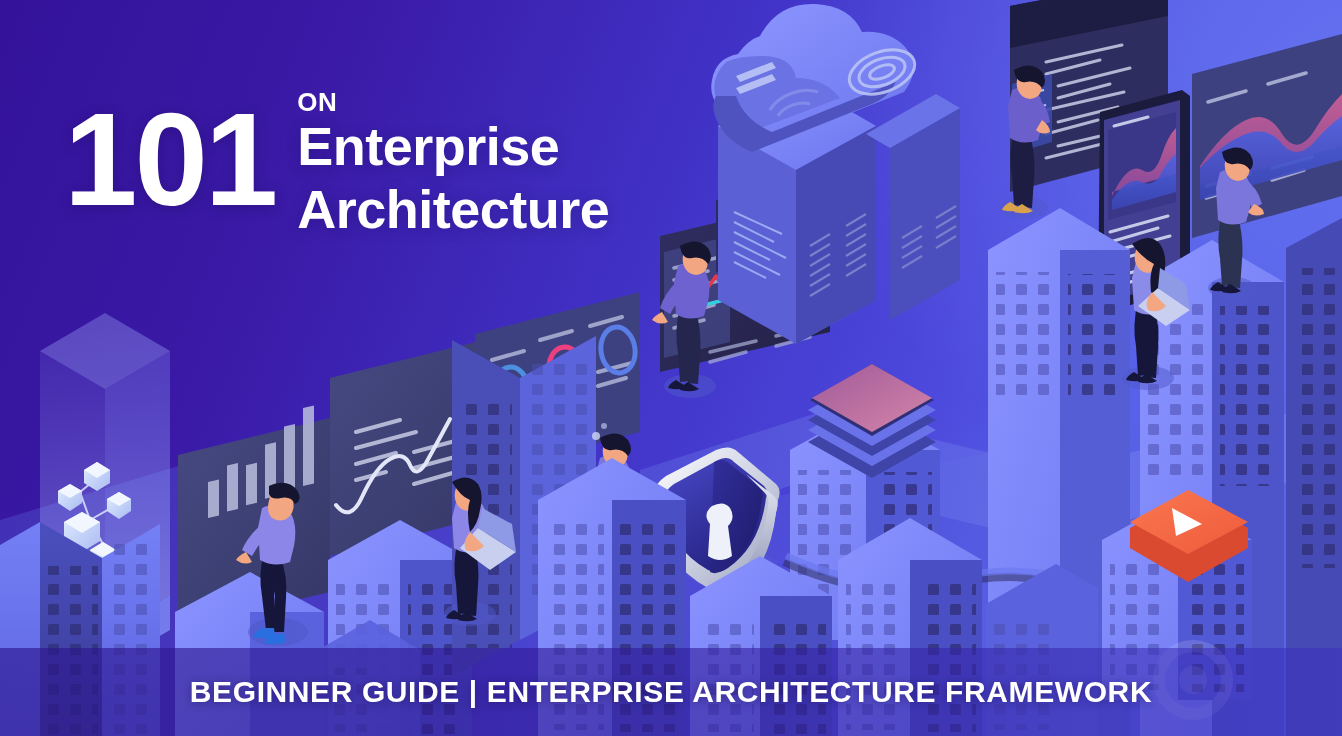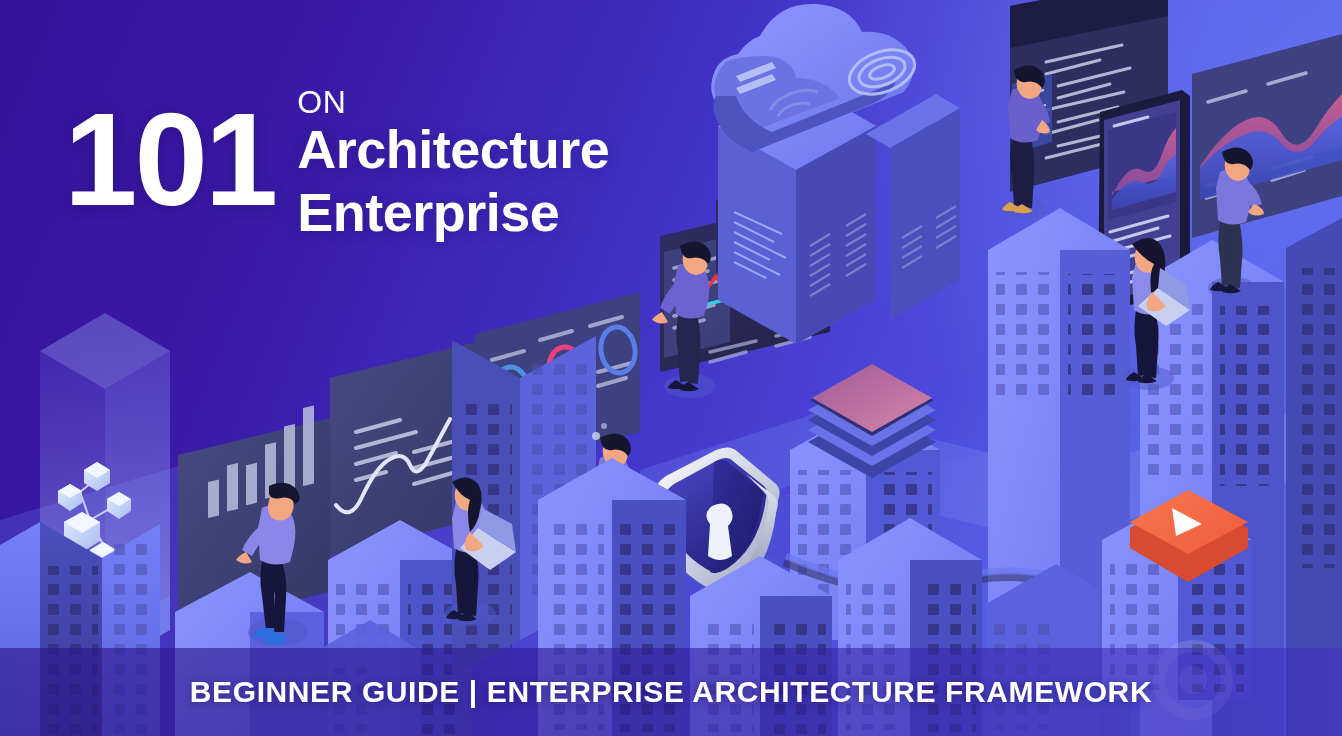--- a/index.html
+++ b/index.html
@@ -14,21 +14,21 @@
   }
   #art{position:absolute;left:0;top:0;width:1342px;height:736px;}
 
   
   #title-block{position:absolute;left:64px;top:48px;width:680px;height:220px;display:flex;align-items:center;}
   #big-number{
     color:#fff;font-size:132px;line-height:0.98;font-weight:700;letter-spacing:-3px;
     margin-right:22px;margin-top:4px;text-shadow:0 2px 14px rgba(20,0,70,.28);
   }
   #title-right{display:flex;flex-direction:column;padding-top:14px;}
-  #kicker{color:#fff;font-size:32px;font-weight:400;line-height:1;letter-spacing:.5px;}
+  #kicker{color:#fff;font-size:26px;font-weight:700;line-height:1;letter-spacing:.5px;}
   .title-line{color:#fff;font-size:54px;font-weight:700;line-height:1.16;letter-spacing:-.5px;
     text-shadow:0 2px 14px rgba(20,0,70,.25);}
 
   
   #banner{
     position:absolute;left:0;right:0;bottom:0;height:88px;
     background:linear-gradient(90deg,rgba(44,20,140,.62) 0%,rgba(48,24,150,.60) 45%,rgba(58,46,190,.52) 100%);
     display:flex;align-items:center;justify-content:center;margin-top:28px;
   }
   #banner-text{
@@ -549,22 +549,22 @@
     <g opacity=".18">
       <circle cx="1193" cy="680" r="34" fill="none" stroke="#cdd4ff" stroke-width="12"></circle>
       <circle cx="1193" cy="680" r="14" fill="#cdd4ff"></circle>
     </g>
   </svg>
 
   <div id="title-block">
     <div id="big-number">101</div>
     <div id="title-right">
       <div id="kicker">ON</div>
+      <div class="title-line">Enterprise</div>
       <div class="title-line">Architecture</div>
-      <div class="title-line">Enterprise</div>
     </div>
   </div>
 
   <div id="banner">
     <div id="banner-text">BEGINNER GUIDE | ENTERPRISE ARCHITECTURE FRAMEWORK</div>
   </div>
 
 </div>
 
 </body></html>

